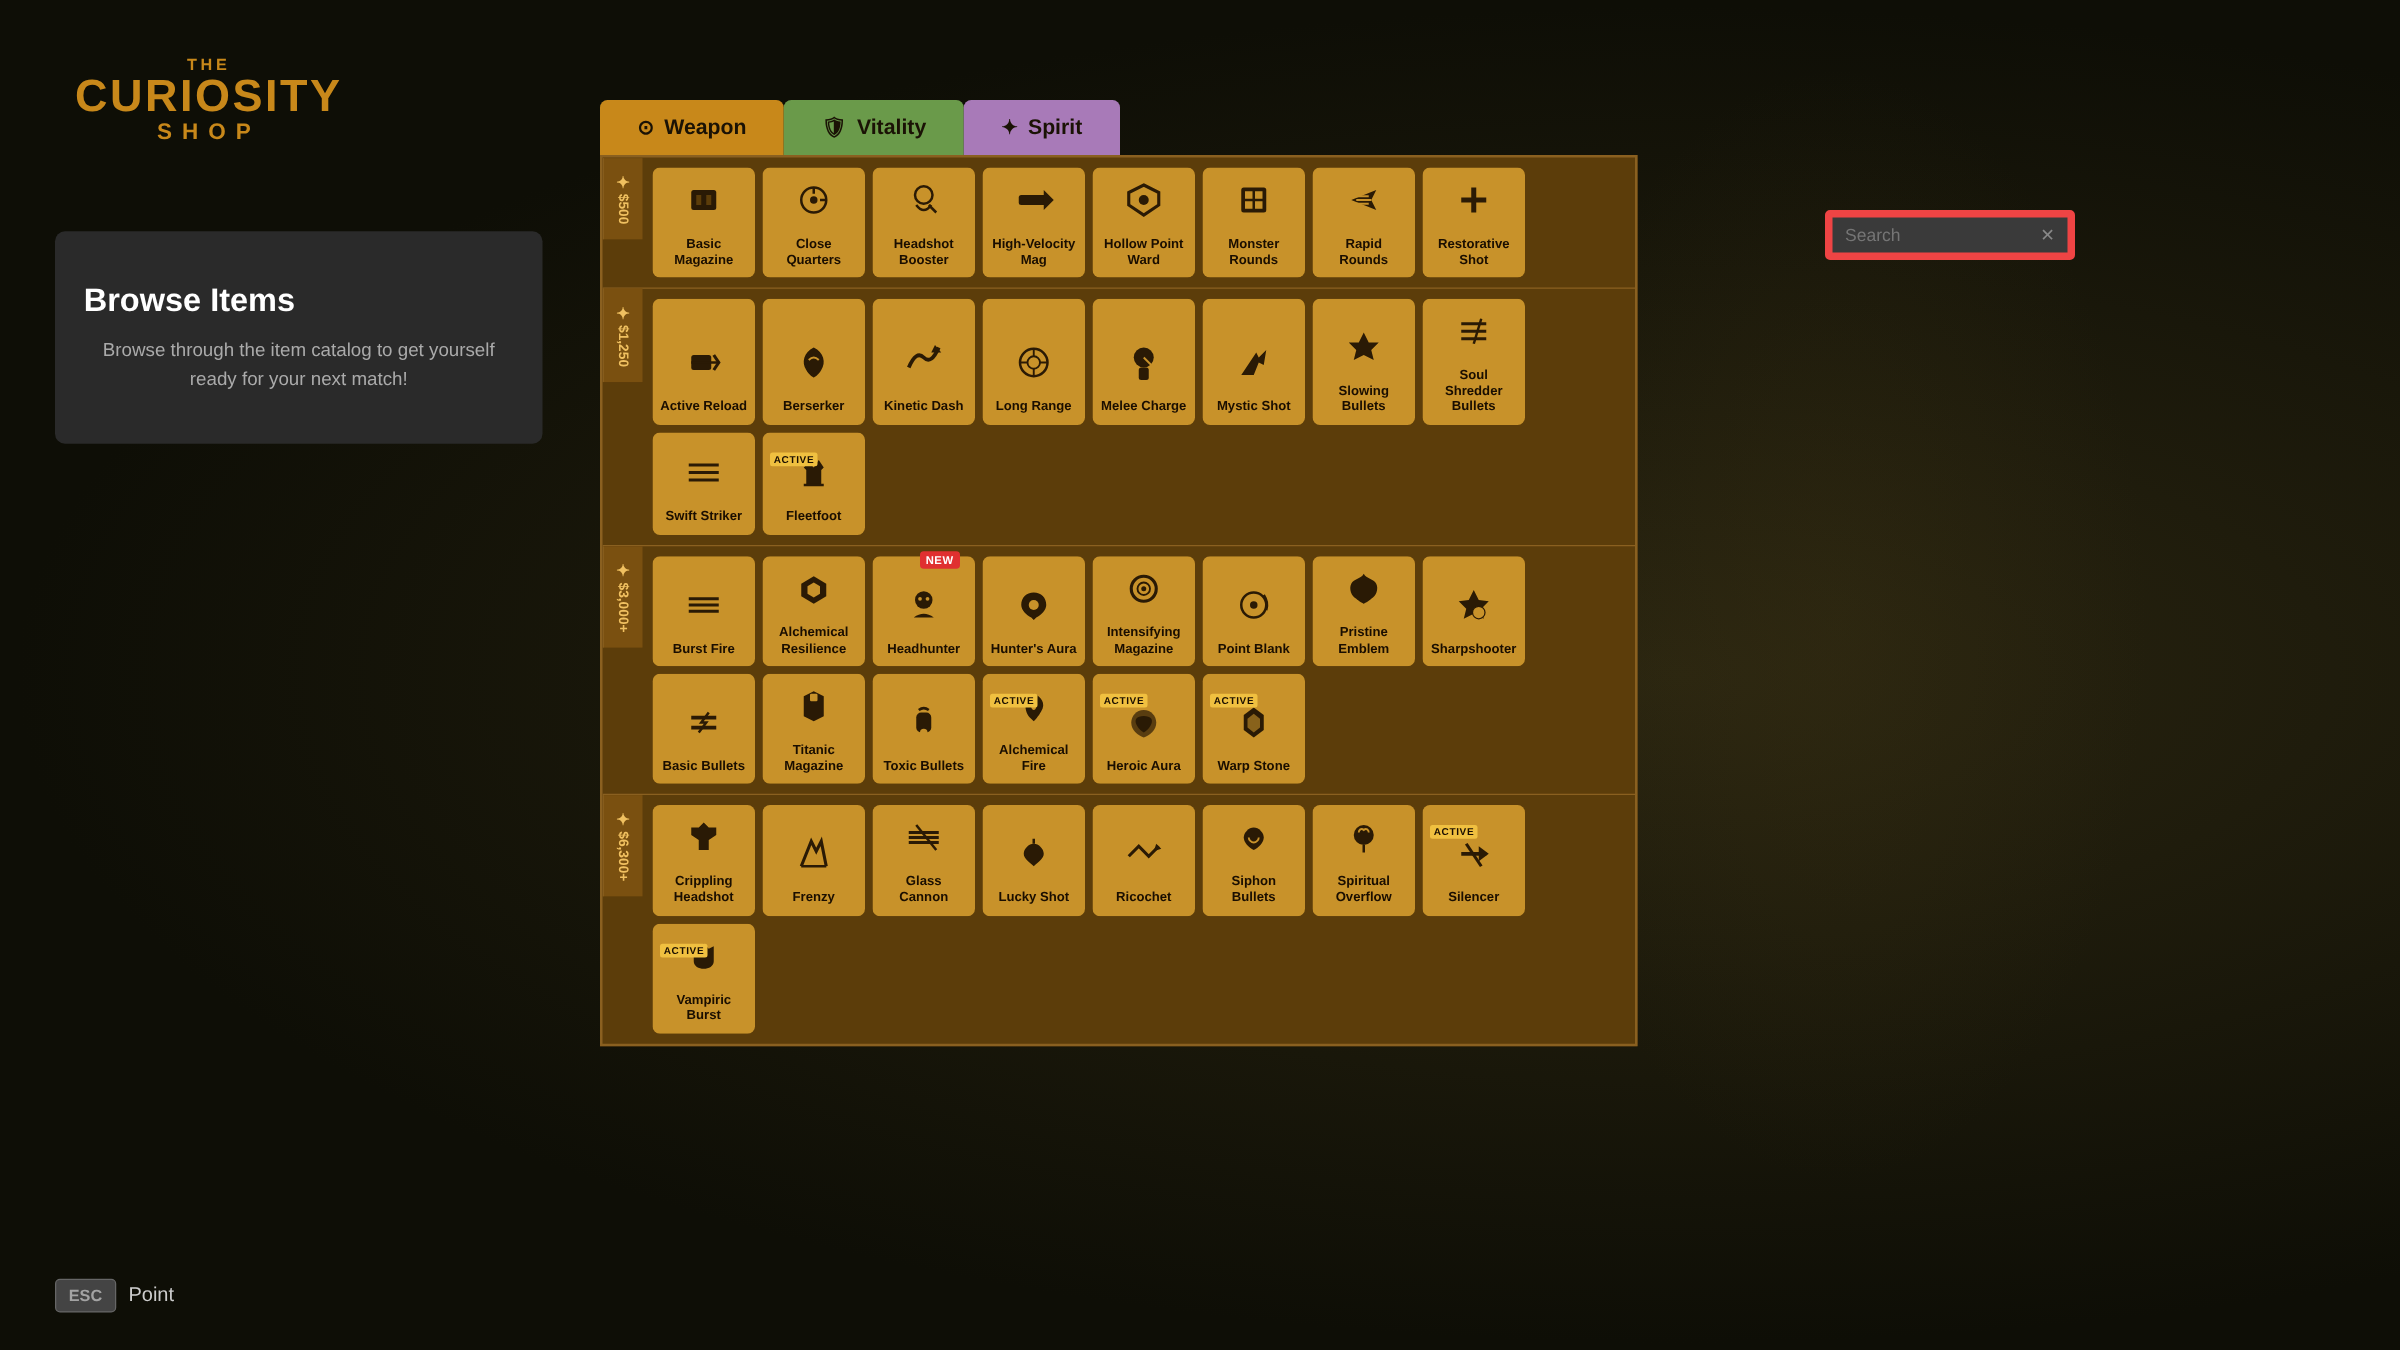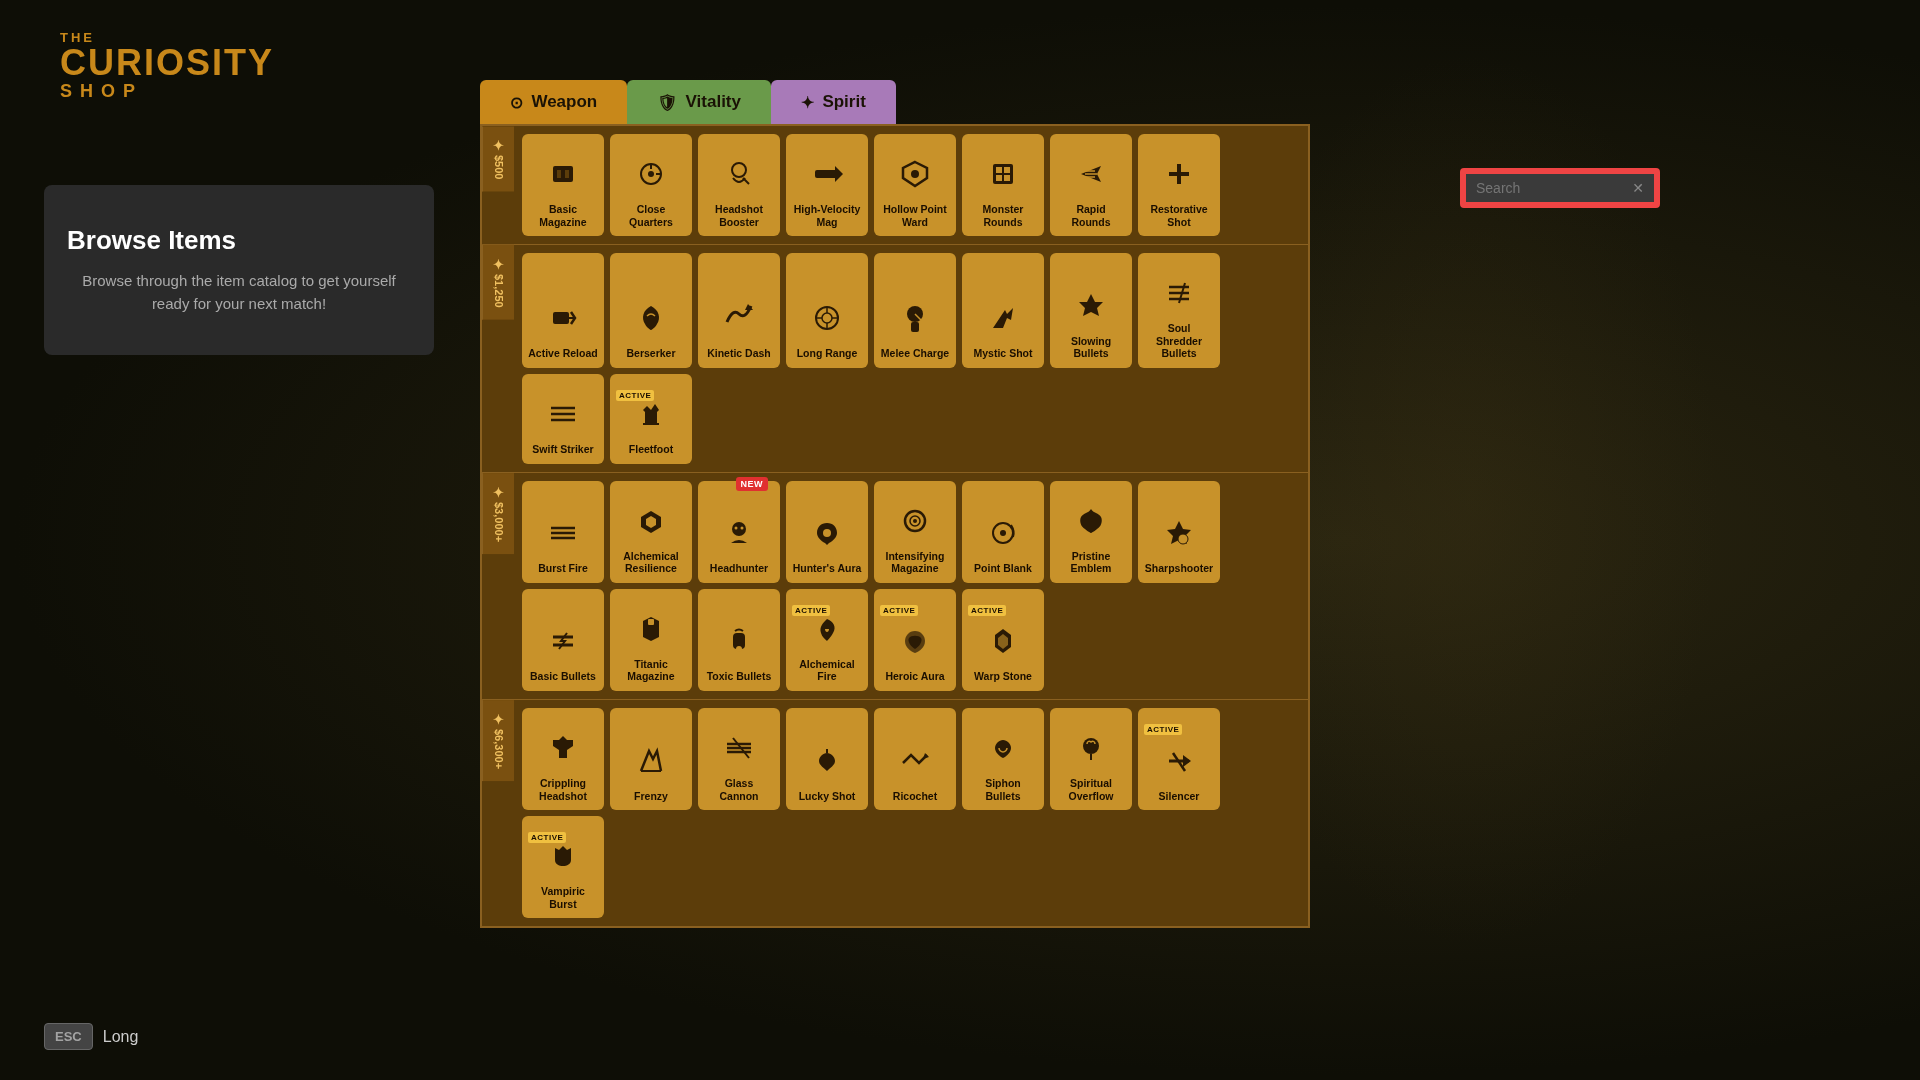--- a/index.html
+++ b/index.html
@@ -27,23 +27,24 @@
       top: 50px;
       width: 500px;
       height: 900px;
       background: radial-gradient(ellipse, rgba(60,50,20,0.3) 0%, transparent 70%);
       z-index: 0;
     }
 
     
     .logo {
       position: absolute;
-      top: 30px;
+      top: 44px;
       left: 60px;
       z-index: 10;
+      text-align: center;
     }
     .logo-text {
       color: #c8881a;
       font-size: 13px;
       font-weight: bold;
       letter-spacing: 3px;
       text-transform: uppercase;
     }
     .logo-curiosity {
       color: #c8881a;
@@ -199,21 +200,21 @@
     
     .item-card {
       width: 82px;
       min-height: 82px;
       background: #c8922a;
       border-radius: 6px;
       display: flex;
       flex-direction: column;
       align-items: center;
       justify-content: flex-end;
-      padding: 20px 4px 6px 4px;
+      padding: 6px 4px 6px 4px;
       cursor: pointer;
       position: relative;
       border: 2px solid transparent;
       transition: border-color 0.15s;
     }
     .item-card .item-icon {
       font-size: 26px;
       margin-bottom: 4px;
       line-height: 1;
       color: #2a1a05;
@@ -677,14 +678,14 @@
               </svg></div>
             <div class="item-name">Vampiric Burst</div>
           </div>
         </div>
       </div>
     </div>
 </div>
 
 <div class="back-btn">
   <span class="esc-key">ESC</span>
-  <span class="back-label">Long</span>
+  <span class="back-label">Point</span>
 </div>
 
 </body></html>

